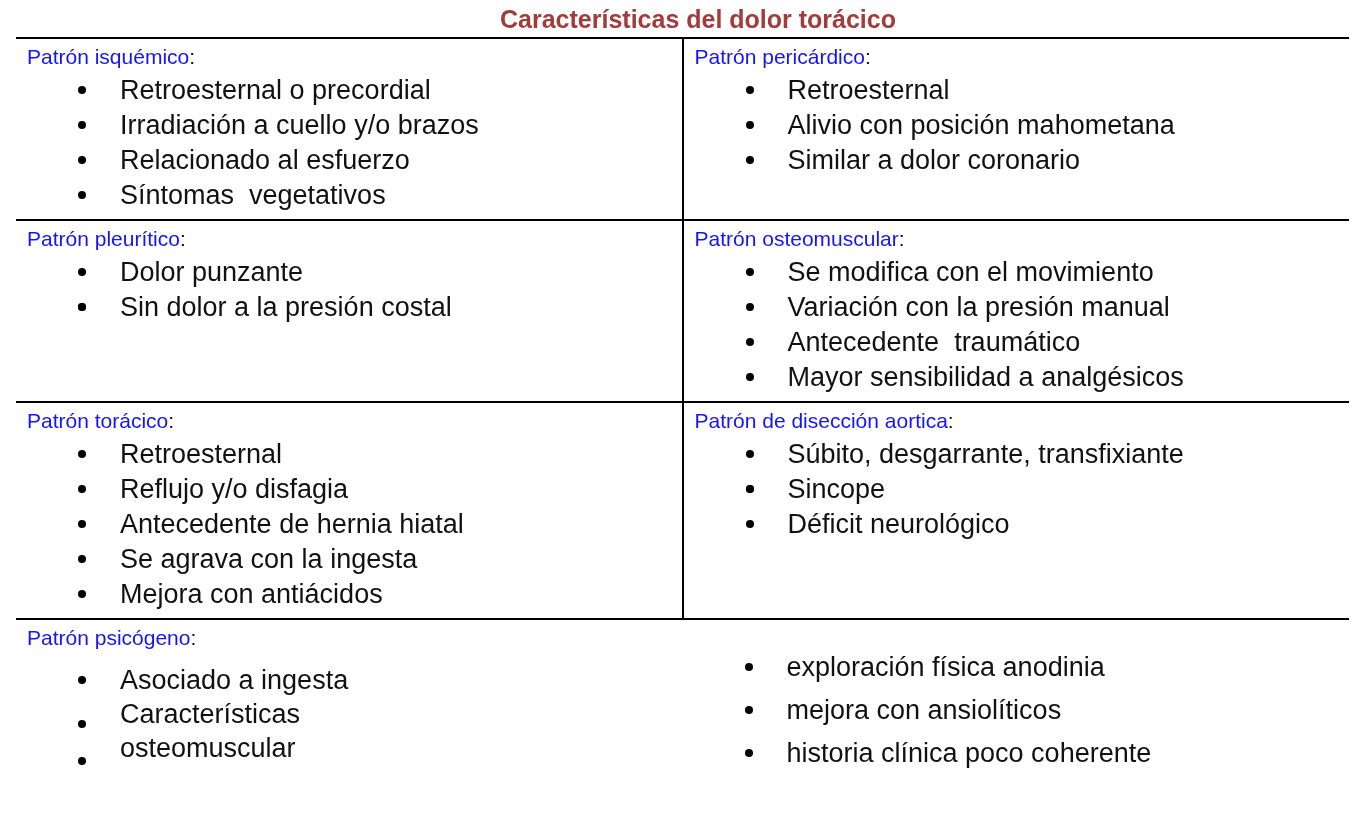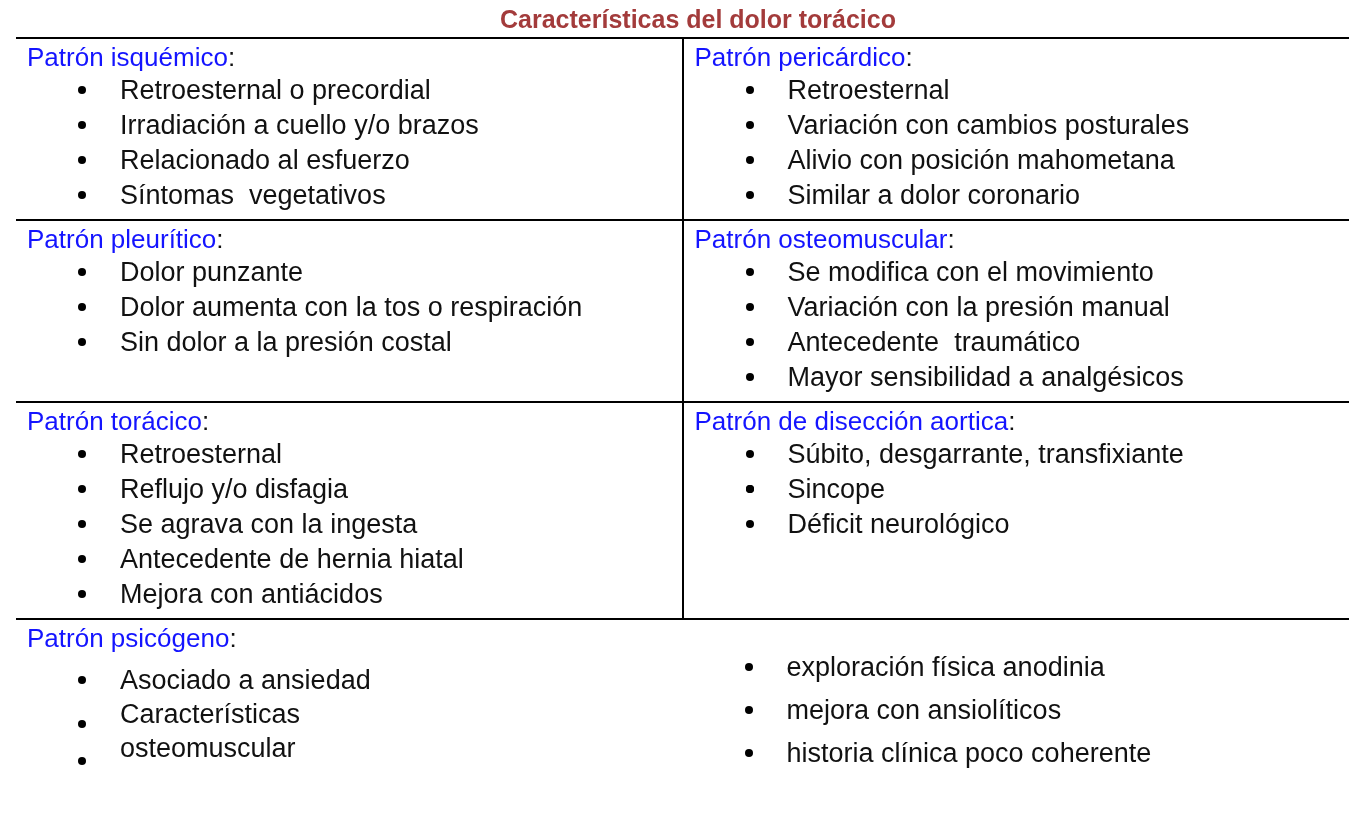--- a/index.html
+++ b/index.html
@@ -46,21 +46,21 @@
     min-width: 0;
   }
   .cell.rcell {
     border-left: 2px solid #000000;
   }
   .row.noline .cell.rcell {
     border-left: none;
   }
   .hdr {
     margin: 5px 0 0 11px;
-    font-size: 26px;
+    font-size: 21px;
     line-height: 26px;
     font-weight: 400;
   }
   .hdr .hname { color: #1414FF; }
   .hdr .hcolon { color: #111111; }
   ul.items {
     list-style: none;
     margin: 9px 0 4px 0;
     padding: 0;
   }
@@ -103,74 +103,73 @@
         <li><span class="dot"></span><span>Retroesternal o precordial</span></li>
         <li><span class="dot"></span><span>Irradiación a cuello y/o brazos</span></li>
         <li><span class="dot"></span><span>Relacionado al esfuerzo</span></li>
         <li><span class="dot"></span><span>Síntomas  vegetativos</span></li>
       </ul>
     </div>
     <div class="cell rcell">
       <div class="hdr"><span class="hname">Patrón pericárdico</span><span class="hcolon">:</span></div>
       <ul class="items">
         <li><span class="dot"></span><span>Retroesternal</span></li>
-        <li><span class="dot"></span><span>Variación con cambios posturales</span></li>
         <li><span class="dot"></span><span>Alivio con posición mahometana</span></li>
         <li><span class="dot"></span><span>Similar a dolor coronario</span></li>
       </ul>
     </div>
   </div>
 
   <div class="row">
     <div class="cell">
       <div class="hdr"><span class="hname">Patrón pleurítico</span><span class="hcolon">:</span></div>
       <ul class="items">
         <li><span class="dot"></span><span>Dolor punzante</span></li>
-        <li><span class="dot"></span><span>Dolor aumenta con la tos o respiración</span></li>
+        <li><span class="dot"></span></li>
         <li><span class="dot"></span><span>Sin dolor a la presión costal</span></li>
       </ul>
     </div>
     <div class="cell rcell">
       <div class="hdr"><span class="hname">Patrón osteomuscular</span><span class="hcolon">:</span></div>
       <ul class="items">
         <li><span class="dot"></span><span>Se modifica con el movimiento</span></li>
         <li><span class="dot"></span><span>Variación con la presión manual</span></li>
         <li><span class="dot"></span><span>Antecedente  traumático</span></li>
         <li><span class="dot"></span><span>Mayor sensibilidad a analgésicos</span></li>
       </ul>
     </div>
   </div>
 
   <div class="row">
     <div class="cell">
       <div class="hdr"><span class="hname">Patrón torácico</span><span class="hcolon">:</span></div>
       <ul class="items">
         <li><span class="dot"></span><span>Retroesternal</span></li>
         <li><span class="dot"></span><span>Reflujo y/o disfagia</span></li>
+        <li><span class="dot"></span><span>Antecedente de hernia hiatal</span></li>
         <li><span class="dot"></span><span>Se agrava con la ingesta</span></li>
-        <li><span class="dot"></span><span>Antecedente de hernia hiatal</span></li>
         <li><span class="dot"></span><span>Mejora con antiácidos</span></li>
       </ul>
     </div>
     <div class="cell rcell">
       <div class="hdr"><span class="hname">Patrón de disección aortica</span><span class="hcolon">:</span></div>
       <ul class="items">
         <li><span class="dot"></span><span>Súbito, desgarrante, transfixiante</span></li>
         <li><span class="dot"></span></li>
         <li><span class="dot"></span><span>Sincope</span></li>
         <li><span class="dot"></span><span>Déficit neurológico</span></li>
       </ul>
     </div>
   </div>
 
   <div class="row noline">
     <div class="cell psy-left">
       <div class="hdr"><span class="hname">Patrón psicógeno</span><span class="hcolon">:</span></div>
       <ul class="items">
-        <li><span class="dot"></span><span>Asociado a ansiedad</span></li>
+        <li><span class="dot"></span><span>Asociado a ingesta</span></li>
         <li><span class="dot low"></span><span>Características</span></li>
         <li><span class="dot lower"></span><span>osteomuscular</span></li>
       </ul>
     </div>
     <div class="cell rcell psy-right">
       <ul class="items">
         <li><span class="dot"></span><span>exploración física anodinia</span></li>
         <li><span class="dot"></span><span>mejora con ansiolíticos</span></li>
         <li><span class="dot"></span><span>historia clínica poco coherente</span></li>
       </ul>

